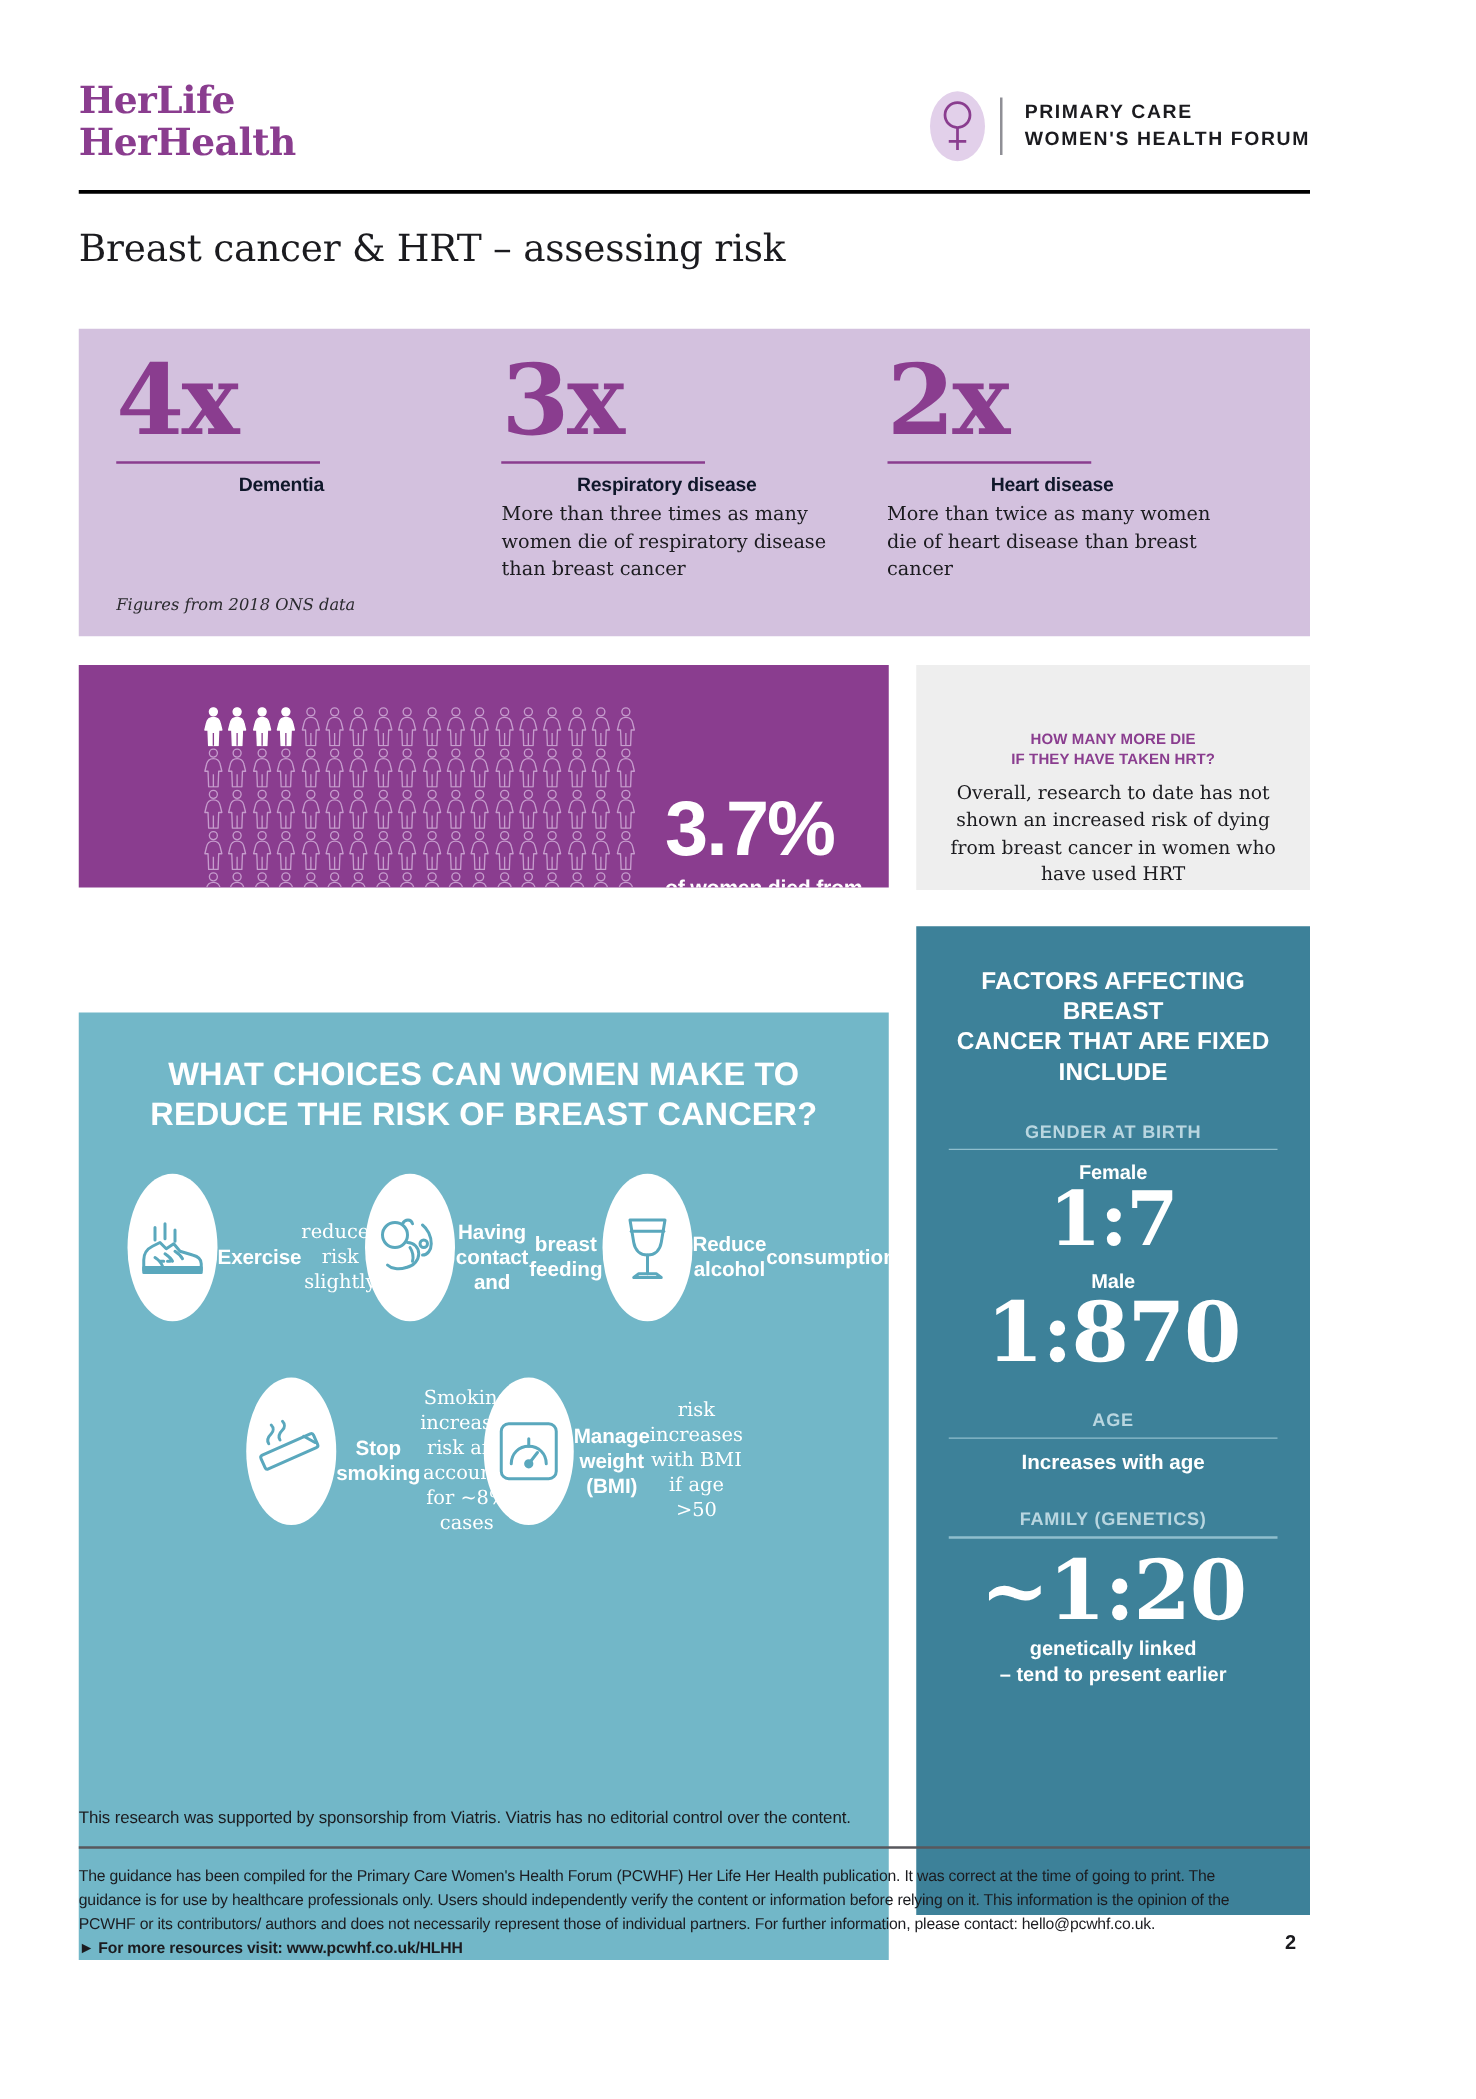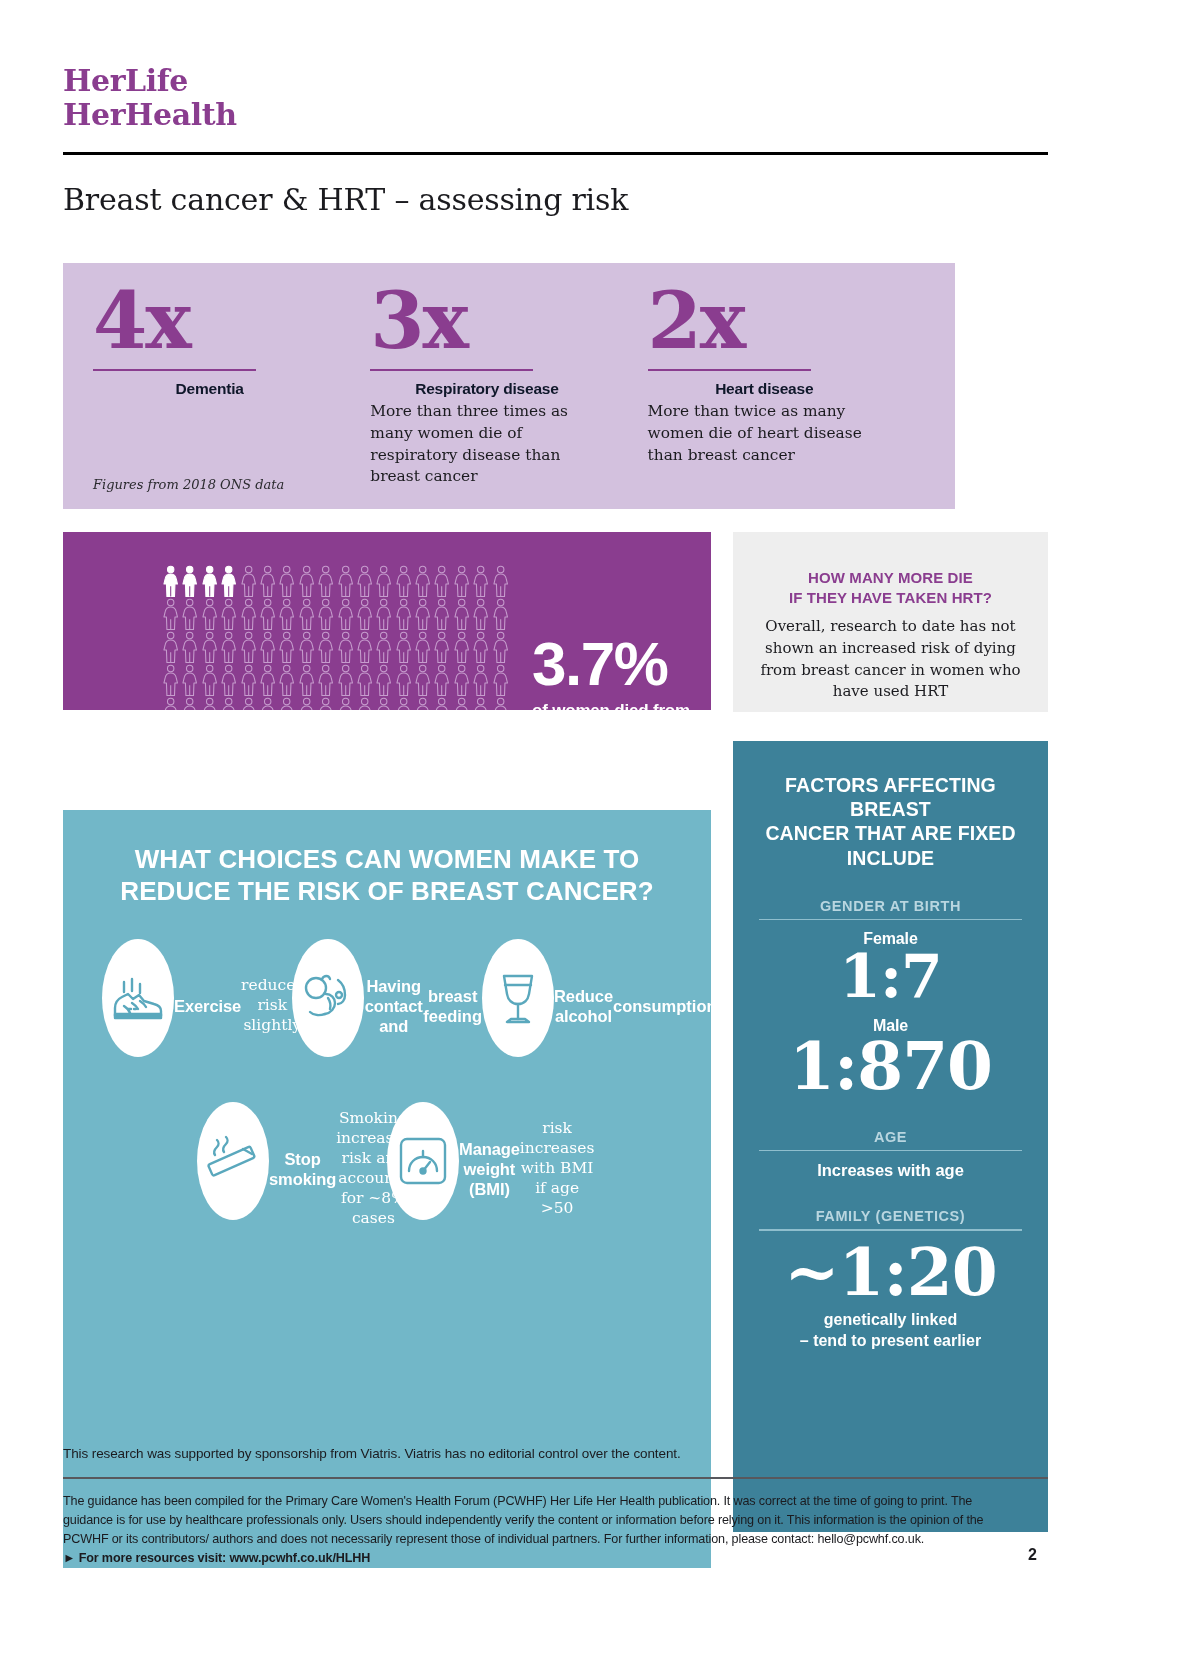--- a/index.html
+++ b/index.html
@@ -75,21 +75,21 @@
     font-size: 30px;
     font-weight: 400;
     color: #1b1b1f;
     letter-spacing: -0.2px;
   }
 
   
   .stats-panel {
     position: absolute;
     left: 63px; top: 263px;
-    width: 892px; height: 246px;
+    width: 985px; height: 246px;
     background: #d3c1de;
     padding: 22px 30px 0 30px;
     display: flex;
   }
   .stat-col {
     width: 33.33%;
     padding-right: 44px;
   }
   .stat-num {
     font-family: "DejaVu Serif", "Liberation Serif", serif;
@@ -176,25 +176,26 @@
     position: absolute;
     left: 733px; top: 532px;
     width: 315px; height: 180px;
     background: #eeeeee;
     padding: 36px 20px 0 20px;
     text-align: center;
   }
   .hrt-title {
     font-family: "Liberation Sans", sans-serif;
     font-weight: 700;
-    font-size: 15px;
+    font-size: 12px;
     letter-spacing: 0.1px;
     color: #8a3d8f;
     line-height: 1.3;
     text-transform: uppercase;
+    margin-top: 16px;
   }
   .hrt-body {
     font-family: "DejaVu Serif", "Liberation Serif", serif;
     font-size: 15px;
     line-height: 1.45;
     color: #1b1b1f;
     margin-top: 9px;
   }
 
   
@@ -361,20 +362,35 @@
 </style>
 </head>
 <body>
 
 <div class="page">
 
   <div class="header">
     <div class="brand">
       <div>HerLife</div>
       <div>HerHealth</div>
+    </div>
+    <div class="pcwhf">
+      <div class="pcwhf-badge">
+        <svg width="56" height="62" viewBox="0 0 56 62">
+          <ellipse cx="28" cy="31" rx="22" ry="28" fill="#e2d0ea"></ellipse>
+          <circle cx="28" cy="22" r="10" fill="none" stroke="#8a3d8f" stroke-width="2.2"></circle>
+          <line x1="28" y1="32" x2="28" y2="50" stroke="#8a3d8f" stroke-width="2.2"></line>
+          <line x1="21" y1="43" x2="35" y2="43" stroke="#8a3d8f" stroke-width="2.2"></line>
+        </svg>
+      </div>
+      <div class="pcwhf-divider"></div>
+      <div class="pcwhf-text">
+        <div>PRIMARY CARE</div>
+        <div>WOMEN'S HEALTH FORUM</div>
+      </div>
     </div>
   </div>
 
   <div class="rule-black"></div>
   <div class="page-title">Breast cancer &amp; HRT – assessing risk</div>
 
   <div class="stats-panel">
     <div class="stat-col">
       <div class="stat-num">4x</div>
       <div class="stat-rule"></div>

